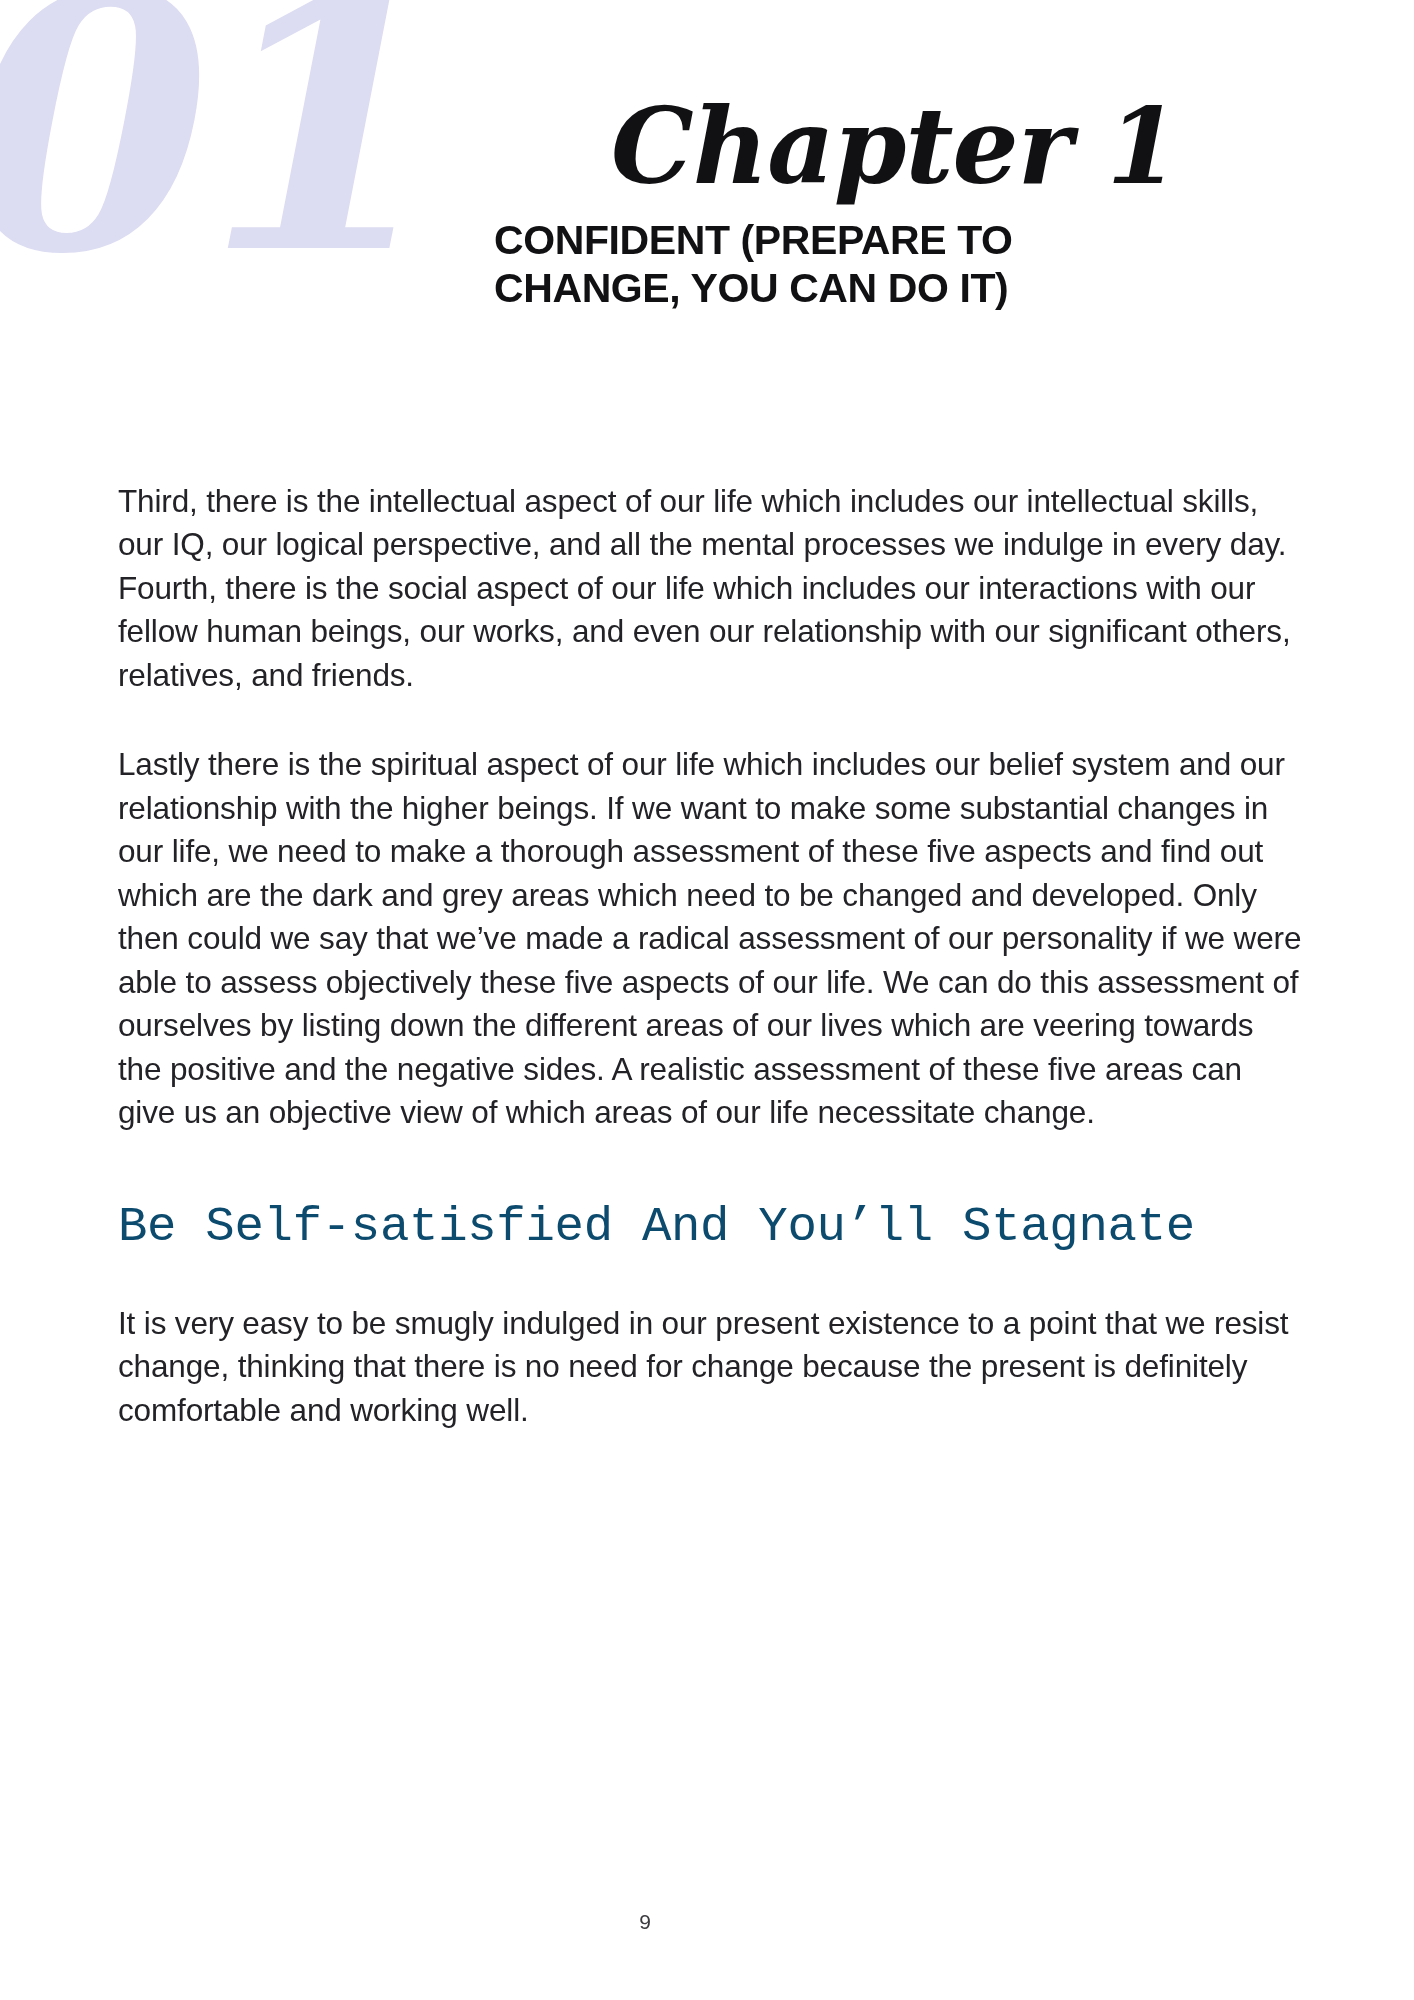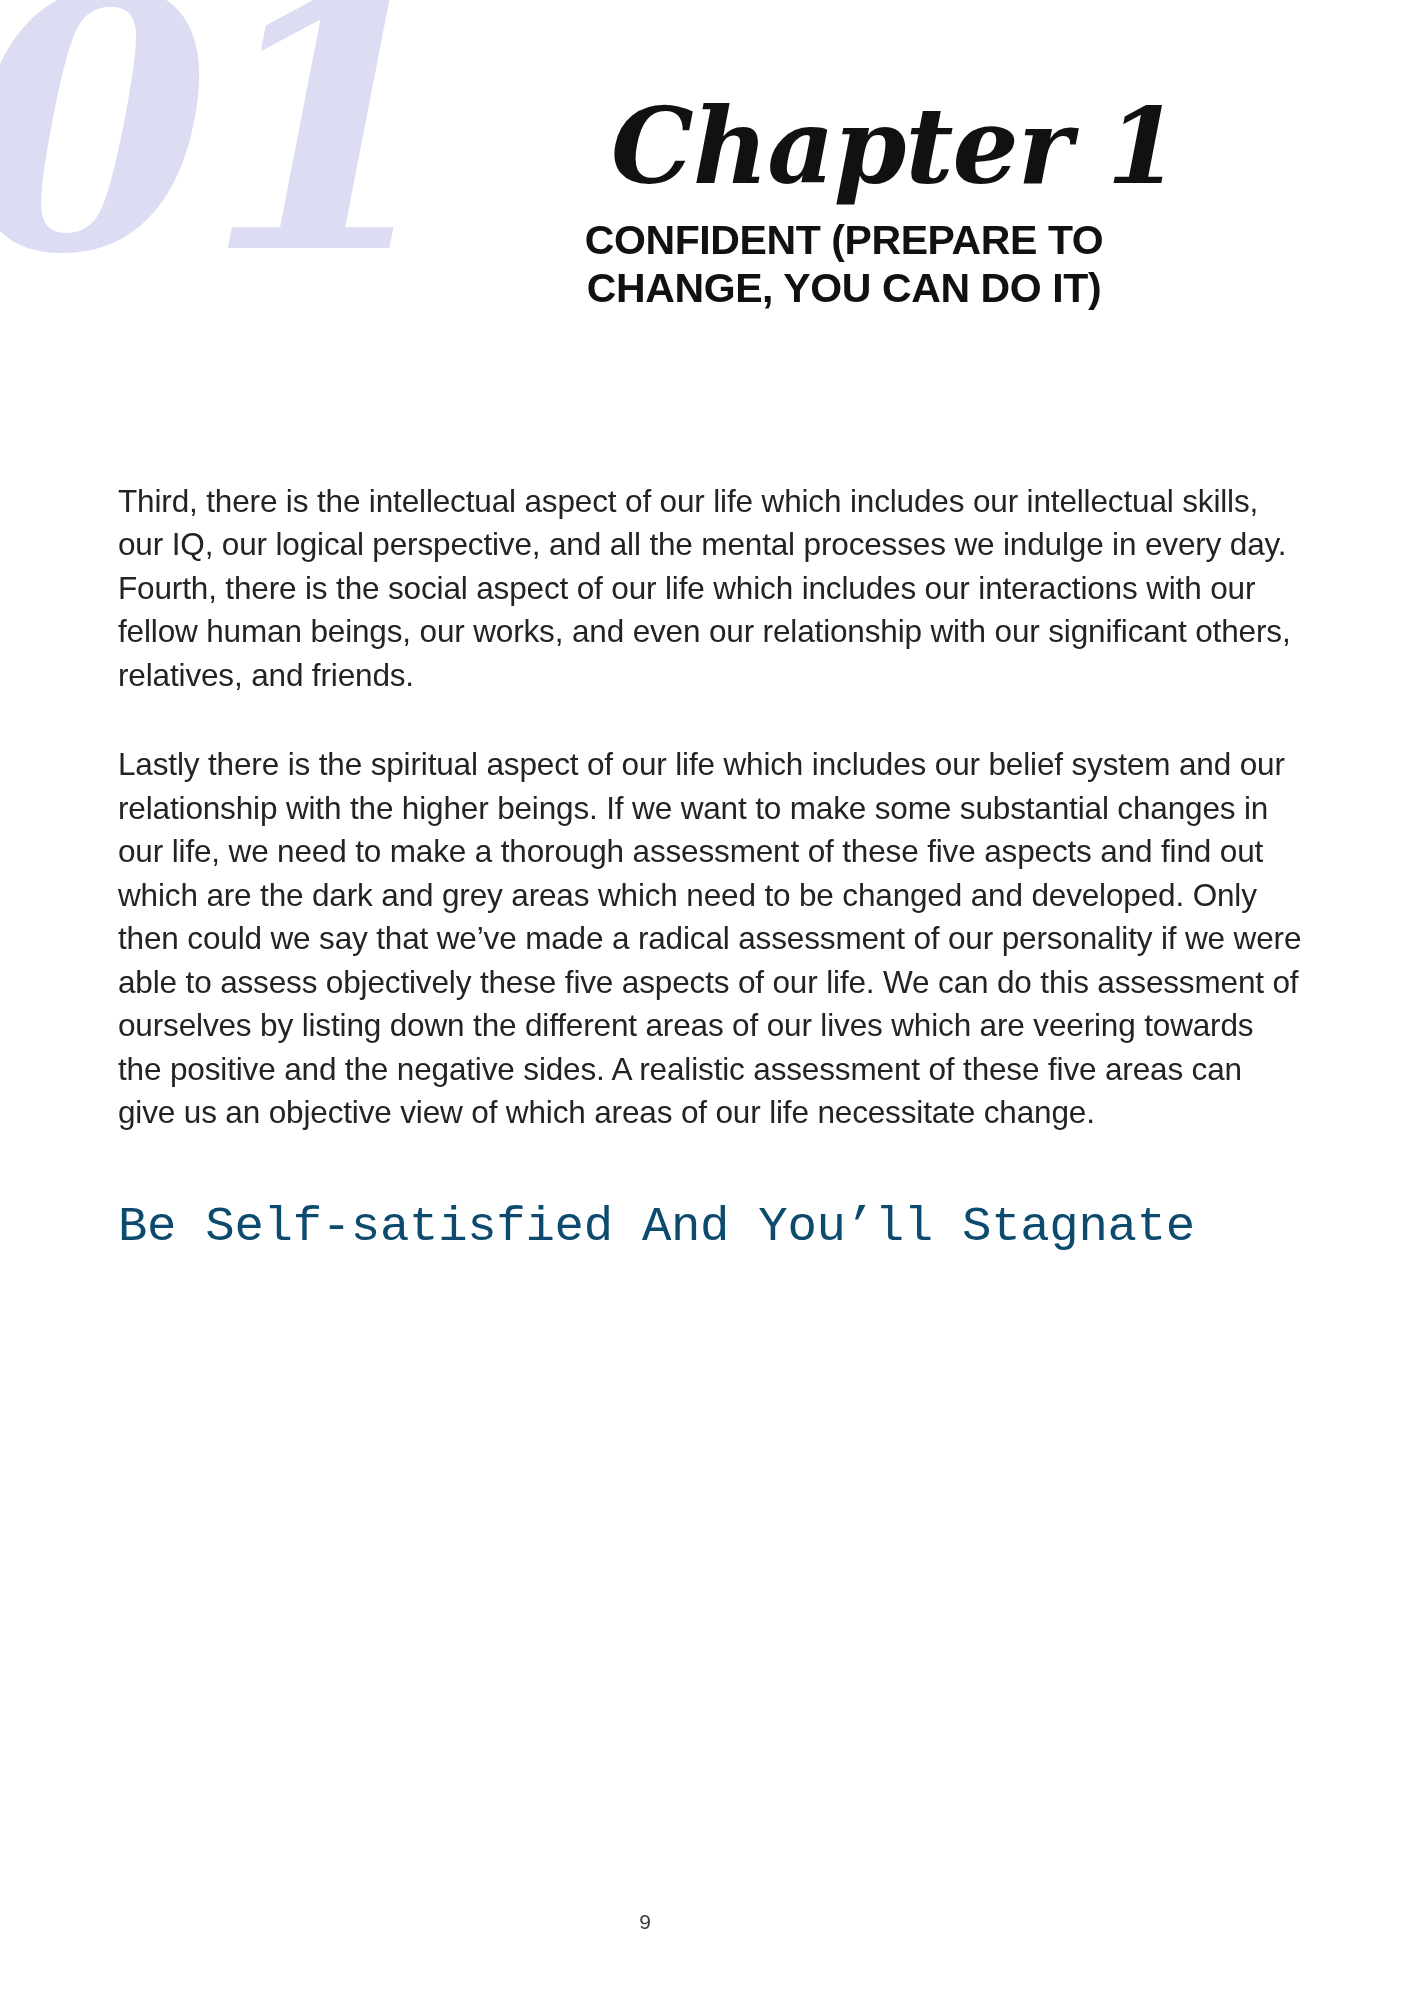--- a/index.html
+++ b/index.html
@@ -58,21 +58,21 @@
   }
   .chapter-subtitle {
     margin: 10px 0 0 0;
     font-family: "Liberation Sans", sans-serif;
     font-weight: 700;
     font-size: 41px;
     line-height: 1.16;
     letter-spacing: -0.4px;
     color: #111114;
     text-transform: uppercase;
-    text-align: center;
+    text-align: left;
   }
 
   
   .content {
     position: absolute;
     left: 118px;
     top: 480px;
     width: 1186px;
   }
   p.body-text {
@@ -116,17 +116,18 @@
     <div class="chapter-subtitle">CONFIDENT (PREPARE TO CHANGE, YOU CAN DO IT)</div>
   </div>
 
   <div class="content">
     <p class="body-text">Third, there is the intellectual aspect of our life which includes our intellectual skills, our IQ, our logical perspective, and all the mental processes we indulge in every day. Fourth, there is the social aspect of our life which includes our interactions with our fellow human beings, our works, and even our relationship with our significant others, relatives, and friends.</p>
 
     <p class="body-text">Lastly there is the spiritual aspect of our life which includes our belief system and our relationship with the higher beings. If we want to make some substantial changes in our life, we need to make a thorough assessment of these five aspects and find out which are the dark and grey areas which need to be changed and developed. Only then could we say that we’ve made a radical assessment of our personality if we were able to assess objectively these five aspects of our life. We can do this assessment of ourselves by listing down the different areas of our lives which are veering towards the positive and the negative sides. A realistic assessment of these five areas can give us an objective view of which areas of our life necessitate change.</p>
 
     <h2 class="section-heading">Be Self-satisfied And You’ll Stagnate</h2>
 
+    <p class="body-text">It is very easy to be smugly indulged in our present existence to a point that we resist change, thinking that there is no need for change because the present is definitely comfortable and working well.</p>
   </div>
 
   <div class="page-number">9</div>
 
 </div>
 
 </body></html>

